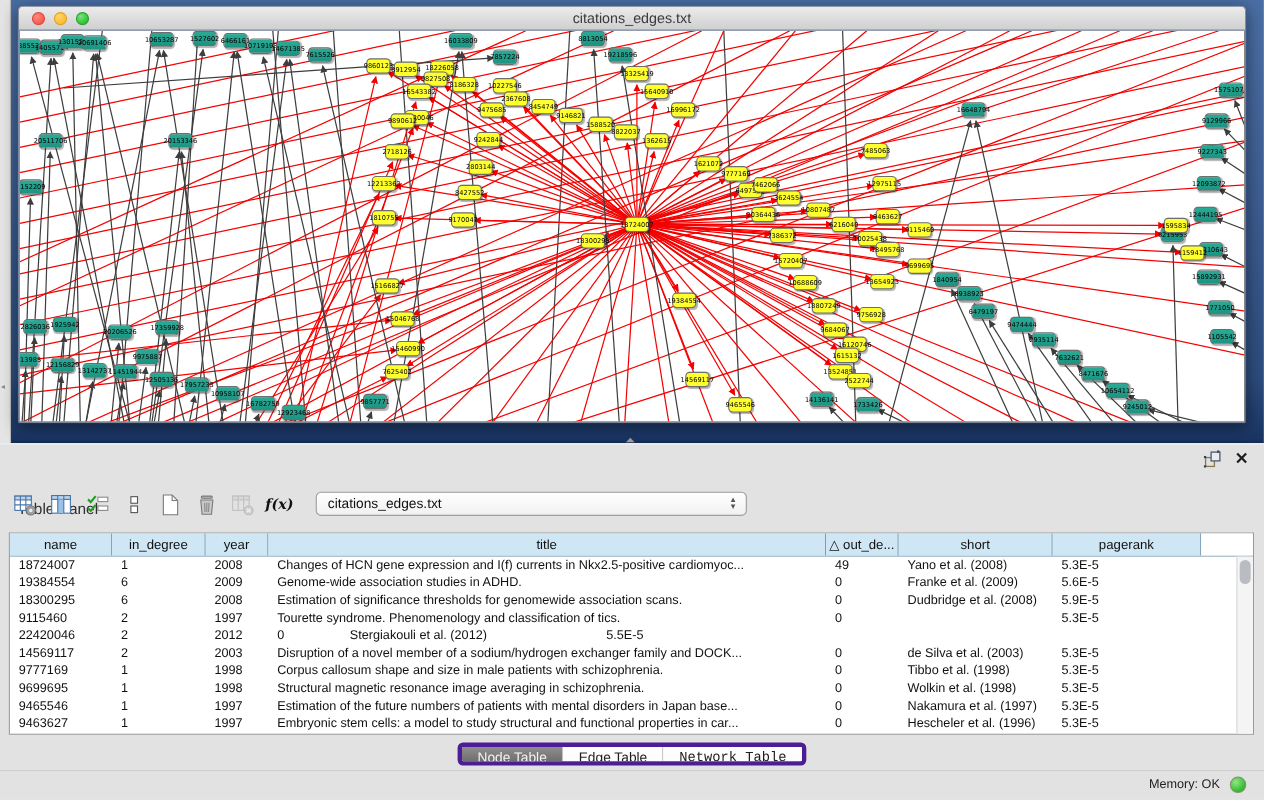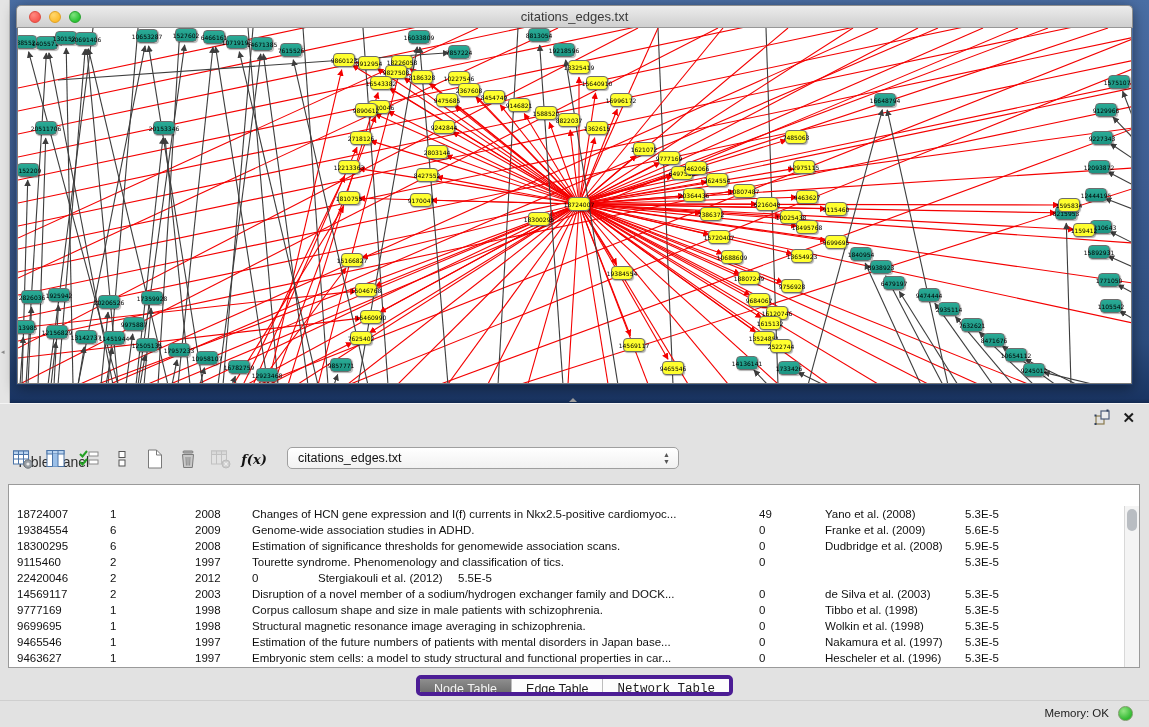--- a/index.html
+++ b/index.html
@@ -516,20 +516,30 @@
       <div class="combo">
         <span>citations_edges.txt</span>
         <span class="combo-arrows">
             <span>▲</span>
             <span>▼</span>
           </span>
       </div>
     </div>
 
     <div class="tbl">
+      <div class="tbl-head" id="tbl-head">
+          <div class="th" style="width: 93px;">name</div>
+          <div class="th" style="width: 85px;">in_degree</div>
+          <div class="th" style="width: 57px;">year</div>
+          <div class="th" style="width: 507px;">title</div>
+          <div class="th" style="width: 66px;">△ out_de...</div>
+          <div class="th" style="width: 140px;">short</div>
+          <div class="th" style="width: 135px;">pagerank</div>
+          <div class="th filler" style="width: 47px;"></div>
+        </div>
       <div class="tbl-body" id="tbl-body">
           <div class="tr">
             <div class="td" style="width: 93px;">18724007</div>
             <div class="td" style="width: 85px;">1</div>
             <div class="td" style="width: 57px;">2008</div>
             <div class="td" style="width: 507px;">Changes of HCN gene expression and I(f) currents in Nkx2.5-positive cardiomyoc...</div>
             <div class="td" style="width: 66px;">49</div>
             <div class="td" style="width: 140px;">Yano et al. (2008)</div>
             <div class="td" style="width: 135px;">5.3E-5</div>
           </div>
@@ -559,21 +569,21 @@
             <div class="td" style="width: 66px;">0</div>
             <div class="td" style="width: 140px; margin-top: 45px;">Jankovic et al. (1997)</div>
             <div class="td" style="width: 135px;">5.3E-5</div>
           </div>
           <div class="tr">
             <div class="td" style="width: 93px;">22420046</div>
             <div class="td" style="width: 85px;">2</div>
             <div class="td" style="width: 57px;">2012</div>
             <div class="td" style="width: 66px;">0</div>
             <div class="td" style="width: 140px;">Stergiakouli et al. (2012)</div>
-            <div class="td" style="width: 135px;">5.5E-5</div>
+            <div class="td" style="width: 135px; text-align: right;">5.5E-5</div>
           </div>
           <div class="tr">
             <div class="td" style="width: 93px;">14569117</div>
             <div class="td" style="width: 85px;">2</div>
             <div class="td" style="width: 57px;">2003</div>
             <div class="td" style="width: 507px;">Disruption of a novel member of a sodium/hydrogen exchanger family and DOCK...</div>
             <div class="td" style="width: 66px;">0</div>
             <div class="td" style="width: 140px;">de Silva et al. (2003)</div>
             <div class="td" style="width: 135px;">5.3E-5</div>
           </div>

